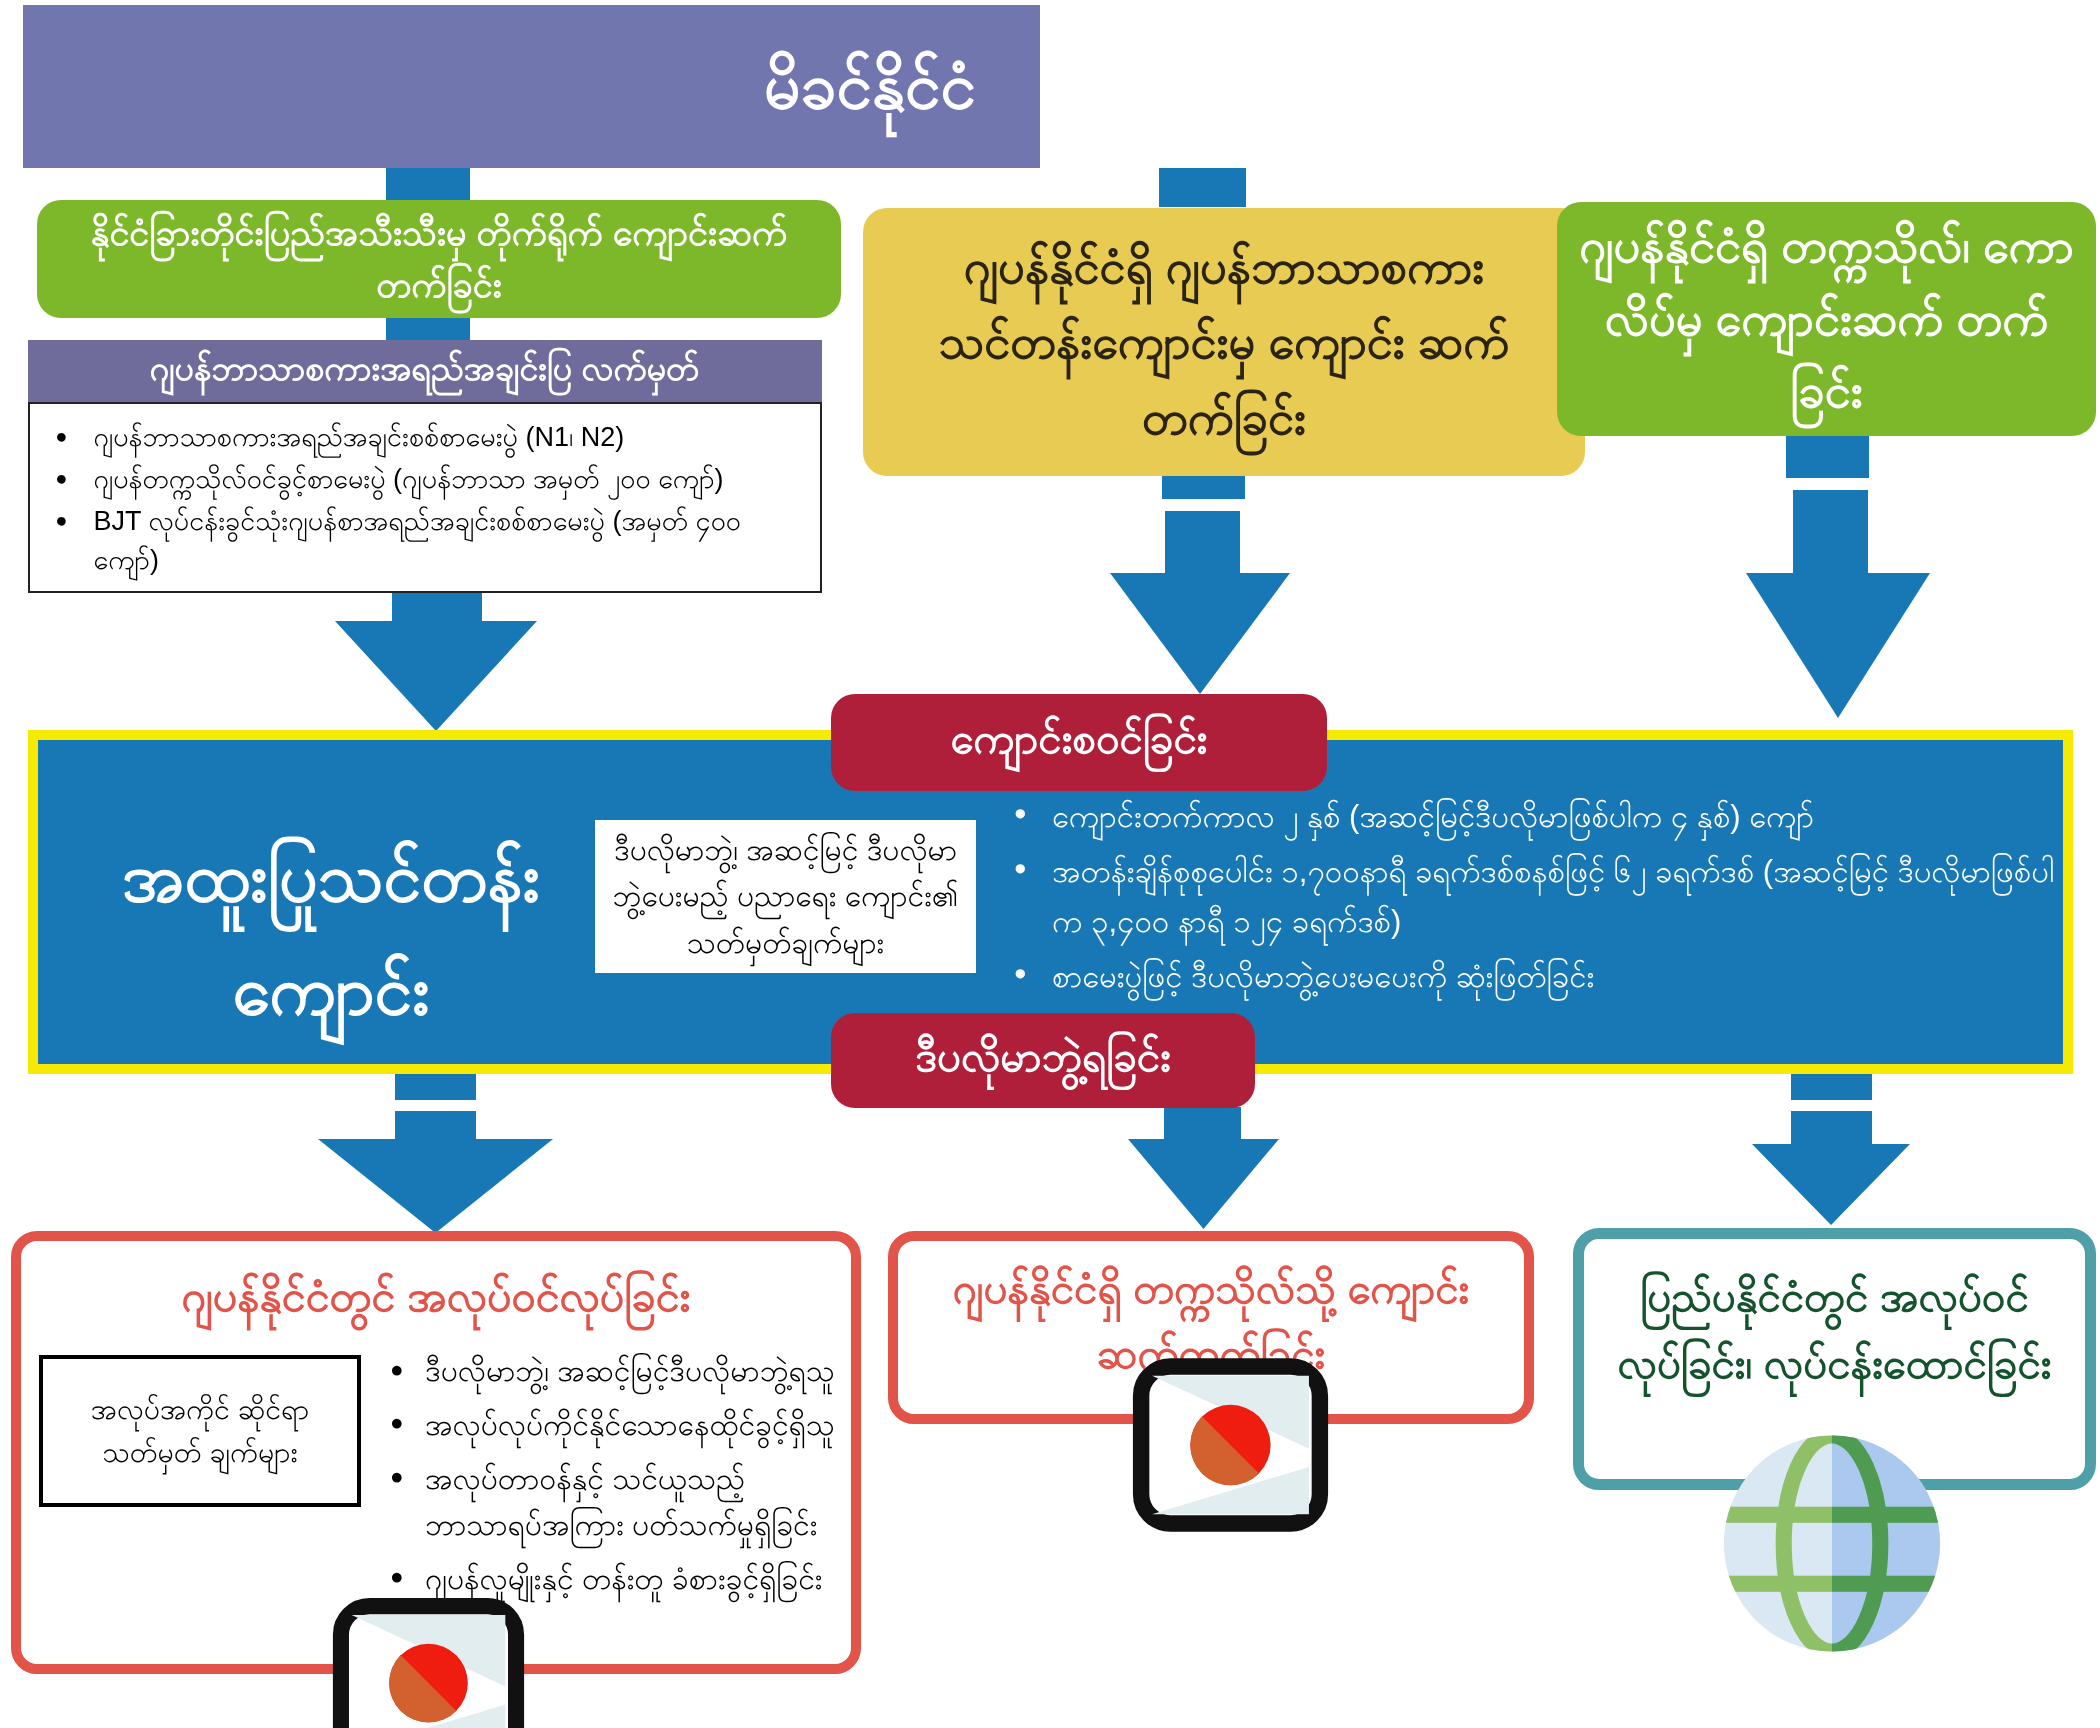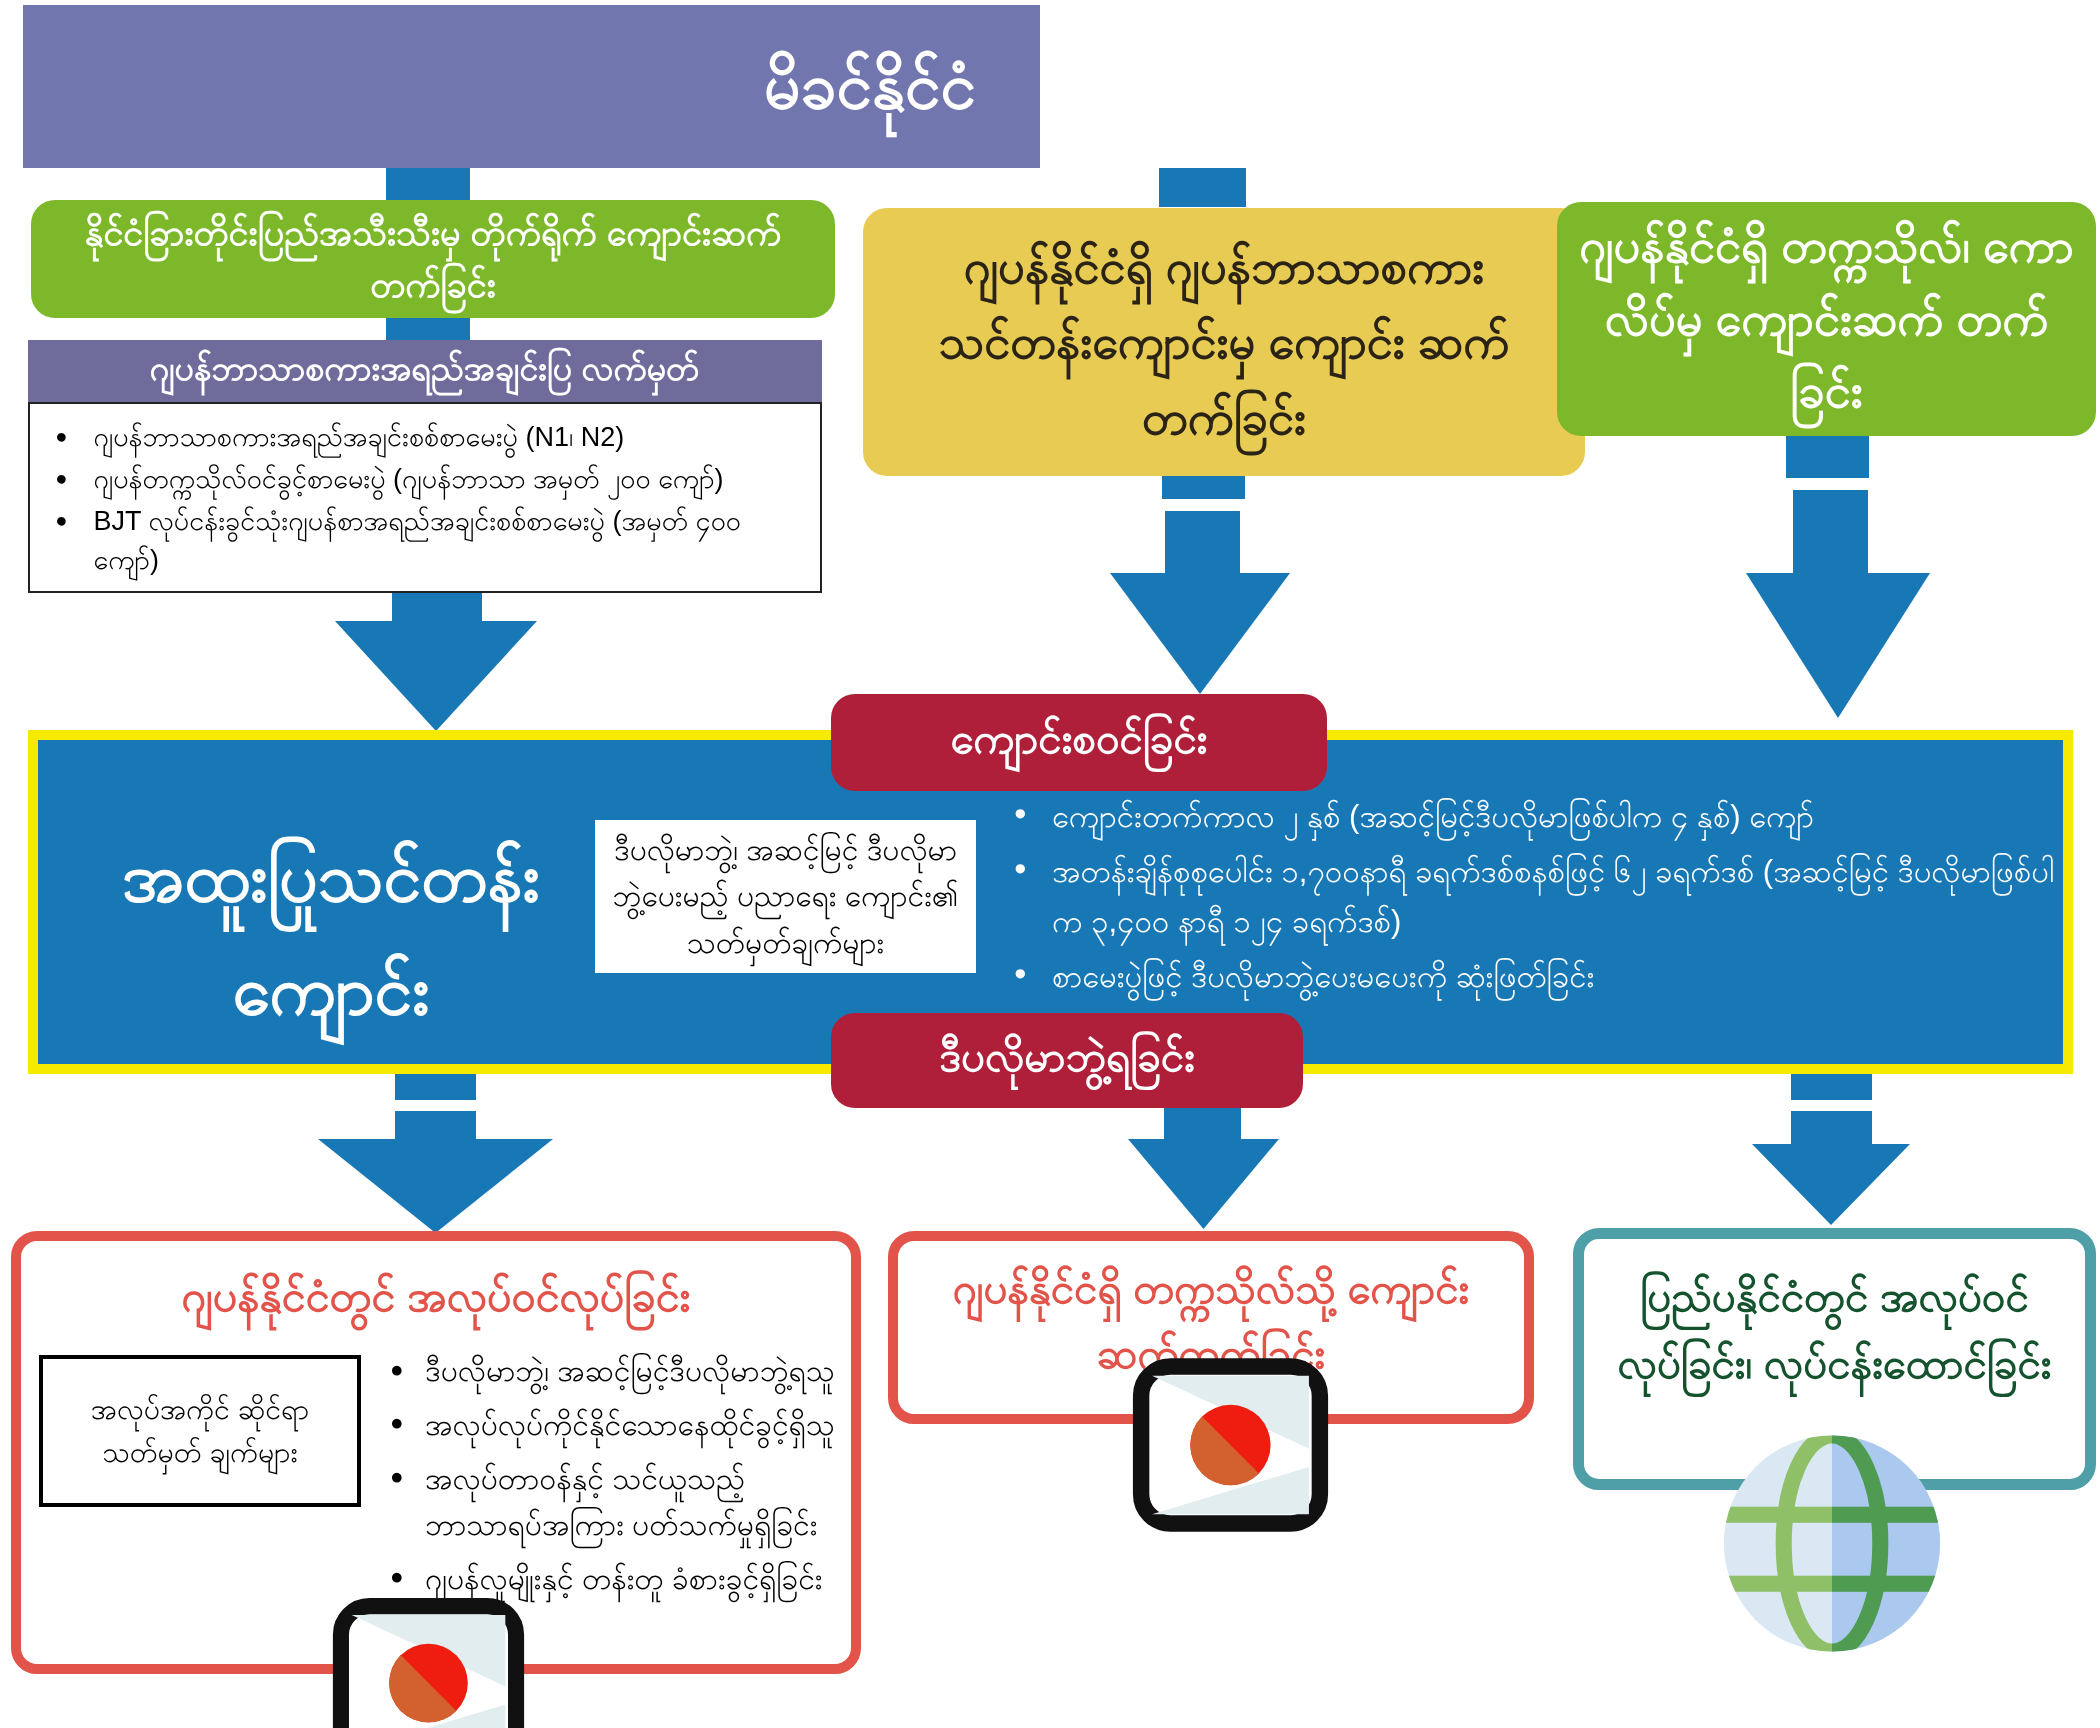--- a/index.html
+++ b/index.html
@@ -67,21 +67,21 @@
   <div class="abs arrow-head" style="left:1128px;top:1139px;width:151px;height:90px;"></div>
 
   <div class="abs blue-shape" style="left:1791px;top:1074px;width:81px;height:26px;"></div>
   <div class="abs blue-shape" style="left:1791px;top:1111px;width:81px;height:35px;"></div>
   <div class="abs arrow-head" style="left:1752px;top:1144px;width:158px;height:81px;"></div>
 
   <div class="abs banner" style="left:23px;top:4.6px;width:1017px;height:163px;">
     <div class="banner-title">မိခင်နိုင်ငံ</div>
   </div>
 
-  <div class="abs green-box green-left cflex" style="left:31px;top:200px;width:804px;height:118px;">
+  <div class="abs green-box green-left cflex" style="left:37px;top:200px;width:804px;height:118px;">
     <span>နိုင်ငံခြားတိုင်းပြည်အသီးသီးမှ တိုက်ရိုက် ကျောင်းဆက်တက်ခြင်း</span>
   </div>
   <div class="abs subheader cflex" style="left:27.5px;top:340px;width:794px;height:62px;">
     <span>ဂျပန်ဘာသာစကားအရည်အချင်းပြ လက်မှတ်</span>
   </div>
   <div class="abs white-list" style="left:27.5px;top:402px;width:794px;height:191px;">
     <ul>
       <li>ဂျပန်ဘာသာစကားအရည်အချင်းစစ်စာမေးပွဲ (N1၊ N2)</li>
       <li>ဂျပန်တက္ကသိုလ်ဝင်ခွင့်စာမေးပွဲ (ဂျပန်ဘာသာ အမှတ် ၂၀၀ ကျော်)</li>
       <li>BJT လုပ်ငန်းခွင်သုံးဂျပန်စာအရည်အချင်းစစ်စာမေးပွဲ (အမှတ် ၄၀၀ ကျော်)</li>
@@ -108,21 +108,21 @@
     <ul>
       <li>ကျောင်းတက်ကာလ ၂ နှစ် (အဆင့်မြင့်ဒီပလိုမာဖြစ်ပါက ၄ နှစ်) ကျော်</li>
       <li>အတန်းချိန်စုစုပေါင်း ၁,၇၀၀နာရီ ခရက်ဒစ်စနစ်ဖြင့် ၆၂ ခရက်ဒစ် (အဆင့်မြင့် ဒီပလိုမာဖြစ်ပါက ၃,၄၀၀ နာရီ ၁၂၄ ခရက်ဒစ်)</li>
       <li>စာမေးပွဲဖြင့် ဒီပလိုမာဘွဲ့ပေးမပေးကို ဆုံးဖြတ်ခြင်း</li>
     </ul>
   </div>
 
   <div class="abs pill cflex" style="left:831px;top:694px;width:496px;height:97px;">
     <span>ကျောင်းစဝင်ခြင်း</span>
   </div>
-  <div class="abs pill cflex" style="left:831px;top:1013px;width:472px;height:95px;">
+  <div class="abs pill cflex" style="left:831px;top:1013px;width:424px;height:95px;">
     <span>ဒီပလိုမာဘွဲ့ရခြင်း</span>
   </div>
 
   <div class="abs outcome outcome-left" style="left:11px;top:1231px;width:850px;height:443px;">
     <div class="red-title" style="padding:22px 37px 0 37px;">ဂျပန်နိုင်ငံတွင် အလုပ်ဝင်လုပ်ခြင်း</div>
   </div>
   <div class="abs side-note cflex" style="left:39px;top:1355px;width:322px;height:152px;">
     <span>အလုပ်အကိုင် ဆိုင်ရာသတ်မှတ် ချက်များ</span>
   </div>
   <div class="abs out-bullets" style="left:390px;top:1348px;width:470px;height:312px;">

